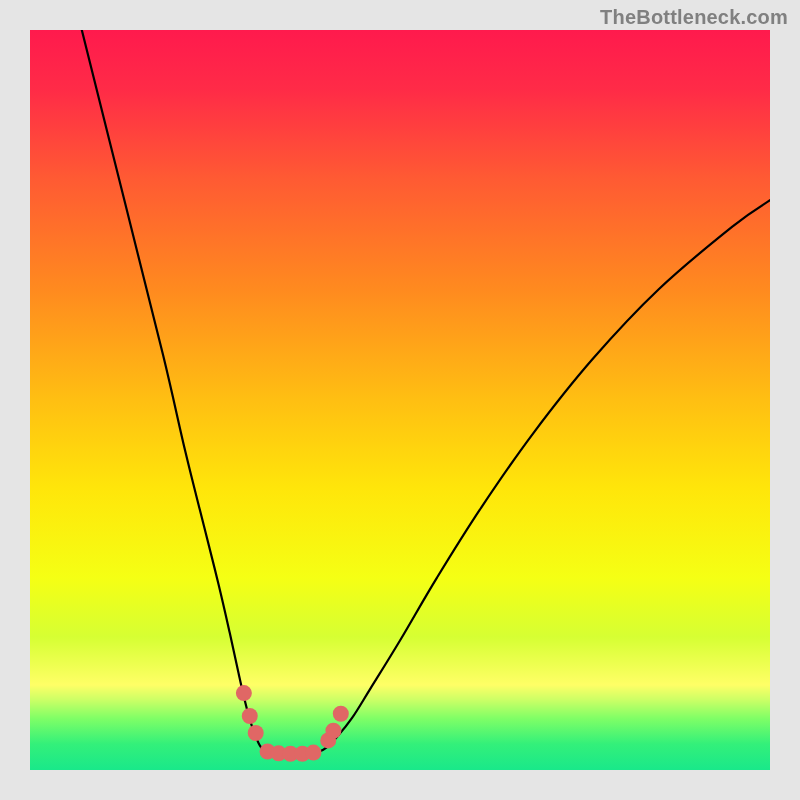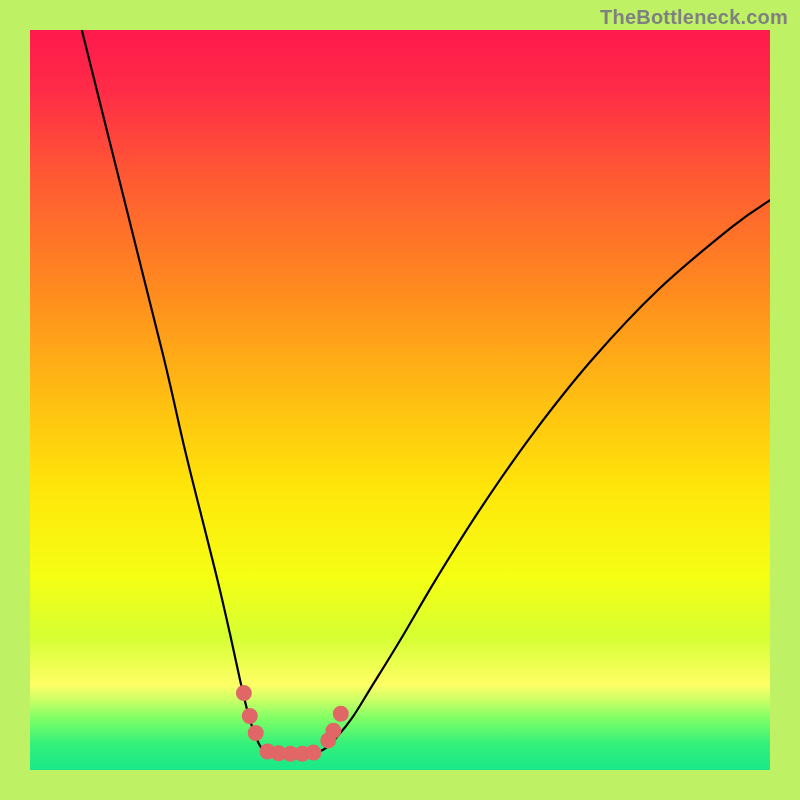--- a/index.html
+++ b/index.html
@@ -8,21 +8,21 @@
     width: 800px;
     height: 800px;
     overflow: hidden;
     background: #000;
     font-family: Arial, Helvetica, sans-serif;
   }
   .frame {
     position: absolute;
     left: 0; top: 0;
     width: 800px; height: 800px;
-    background: #bef264;
+    background: #e5e5e5;
   }
   .plot {
     position: absolute;
     left: 30px;
     top: 30px;
     width: 740px;
     height: 740px;
     overflow: hidden;
   }
   .watermark {

